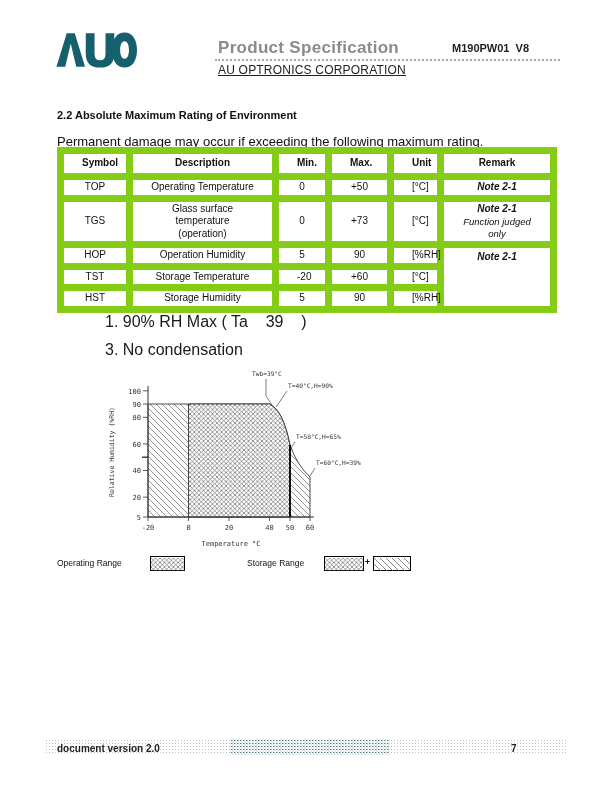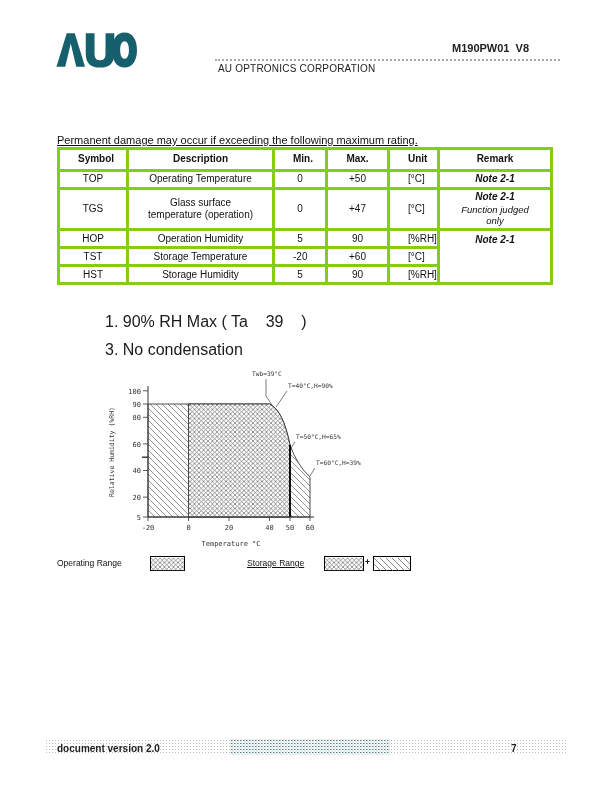--- a/index.html
+++ b/index.html
@@ -5,31 +5,31 @@
   html,body { margin:0; padding:0; background:#ffffff; }
   .page {
     position:relative; width:612px; height:792px; background:#ffffff;
     font-family:"Liberation Sans", sans-serif; color:#1a1a1a; overflow:hidden;
   }
   .abs { position:absolute; }
 
   
   .hdr-title { font-size:17px; font-weight:bold; color:#8b8b8b; letter-spacing:0.3px; }
   .hdr-model { font-size:11px; font-weight:bold; color:#222; white-space:pre; }
-  .hdr-company { font-size:10px; color:#222; letter-spacing:0.2px; }
+  .hdr-company { font-size:12px; color:#222; letter-spacing:0.2px;text-decoration:underline; }
   .hdr-dots { border-top:2px dotted #a8a8a8; }
 
   
   .sec-head { font-size:11px; font-weight:bold; color:#111; }
-  .sec-intro { font-size:11px; color:#111;text-decoration:underline; }
+  .sec-intro { font-size:13px; color:#111; }
 
   
   table.spec { border-collapse:collapse; width:493px; table-layout:fixed; }
   table.spec th, table.spec td {
-    border:3px solid #84cc16; font-size:10px; padding:1px 18px; color:#111;
+    border:7px solid #84cc16; font-size:10px; padding:1px 18px; color:#111;
     text-align:center; vertical-align:middle; line-height:1.25;
   }
   table.spec { border:2px solid #000; }
   table.spec th { font-weight:bold; height:17px; }
   td.desc { text-align:left; }
   .rem-note { font-weight:bold; font-style:italic; }
   .rem-sub { font-style:italic; font-size:9.5px; }
 
   
   .note-line { font-size:10px; white-space:pre-wrap; }
@@ -64,24 +64,26 @@
 
   <div class="abs" style="left:55px; top:27px;">
     <svg width="82" height="46" viewBox="0 0 112 50">
       <g fill="#16606d">
         <path d="M2,48 L16,2 L27,2 L41,48 L29,48 L21.5,16 L14,48 Z"></path>
         <path d="M42,2 H54 V30 Q54,39 61.5,39 Q69,39 69,30 V2 H81 V30 Q81,49 61.5,49 Q42,49 42,30 Z"></path>
         <path d="M95,1 C106,1 112,11 112,25 C112,39 106,49 95,49 C84,49 78,39 78,25 C78,11 84,1 95,1 Z M95,13 C91,13 89,18 89,25 C89,32 91,37 95,37 C99,37 101,32 101,25 C101,18 99,13 95,13 Z"></path>
       </g>
     </svg>
   </div>
+  <div class="abs hdr-title" style="left:218px; top:38px;">Product Specification</div>
   <div class="abs hdr-model" style="left:452px; top:42px;">M190PW01  V8</div>
   <div class="abs hdr-dots" style="left:215px; top:59px; width:345px; height:0;"></div>
   <div class="abs hdr-company" style="left:218px; top:63px;">AU OPTRONICS CORPORATION</div>
 
+  <div class="abs sec-head" style="left:57px; top:109px;">2.2 Absolute Maximum Rating of Environment</div>
   <div class="abs sec-intro" style="left:57px; top:134px;">Permanent damage may occur if exceeding the following maximum rating.</div>
 
   <div class="abs" style="left:57px; top:147px;">
     <table class="spec">
       <colgroup>
         <col style="width:69px">
           <col style="width:146px">
           <col style="width:53px">
         <col style="width:62px">
           <col style="width:50px">
@@ -101,21 +103,21 @@
         <td class="desc">Operating Temperature</td>
         <td>0</td>
         <td>+50</td>
         <td>[°C]</td>
         <td class="rem-note">Note 2-1</td>
       </tr>
       <tr style="height:38px;">
         <td>TGS</td>
         <td class="desc">Glass surface temperature (operation)</td>
         <td>0</td>
-        <td>+47</td>
+        <td>+73</td>
         <td>[°C]</td>
         <td>
           <div class="rem-note">Note 2-1</div>
           <div class="rem-sub">Function judged only</div>
         </td>
       </tr>
       <tr style="height:18px;">
         <td>HOP</td>
         <td class="desc">Operation Humidity</td>
         <td>5</td>
@@ -212,21 +214,21 @@
   <div class="abs lgd-box" style="left:150px; top:556px; width:33px; height:13px;">
     <svg width="33" height="13">
         <rect width="33" height="13" fill="url(#hatchCross2)"></rect>
       <defs>
           <pattern id="hatchCross2" width="4.5" height="4.5" patternUnits="userSpaceOnUse">
         <path d="M-1,-1 L5.5,5.5 M5.5,-1 L-1,5.5" stroke="#555" stroke-width="0.6"></path>
           </pattern>
         </defs>
     </svg>
   </div>
-  <div class="abs lgd-txt" style="left:247px; top:558px;text-decoration:underline;">Storage Range</div>
+  <div class="abs lgd-txt" style="left:247px; top:558px;">Storage Range</div>
   <div class="abs lgd-box" style="left:324px; top:556px; width:38px; height:13px;">
     <svg width="38" height="13">
         <rect width="38" height="13" fill="url(#hatchCross3)"></rect>
       <defs>
           <pattern id="hatchCross3" width="4.5" height="4.5" patternUnits="userSpaceOnUse">
         <path d="M-1,-1 L5.5,5.5 M5.5,-1 L-1,5.5" stroke="#555" stroke-width="0.6"></path>
           </pattern>
         </defs>
     </svg>
   </div>

